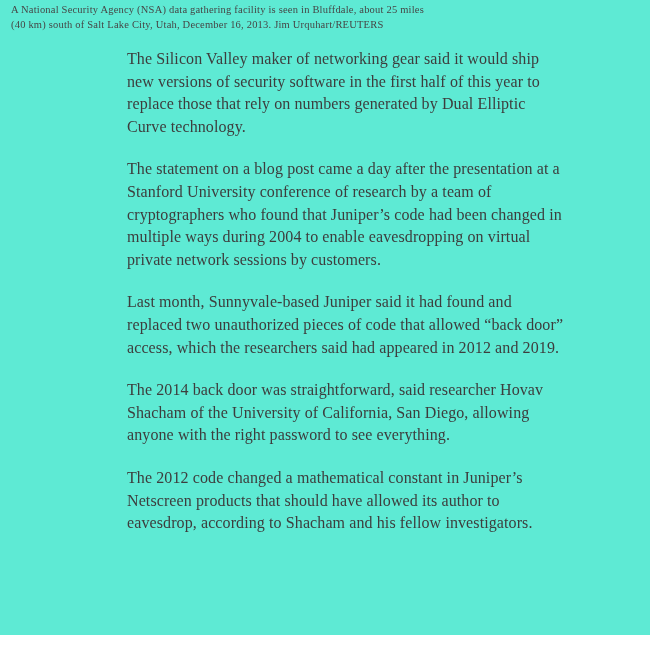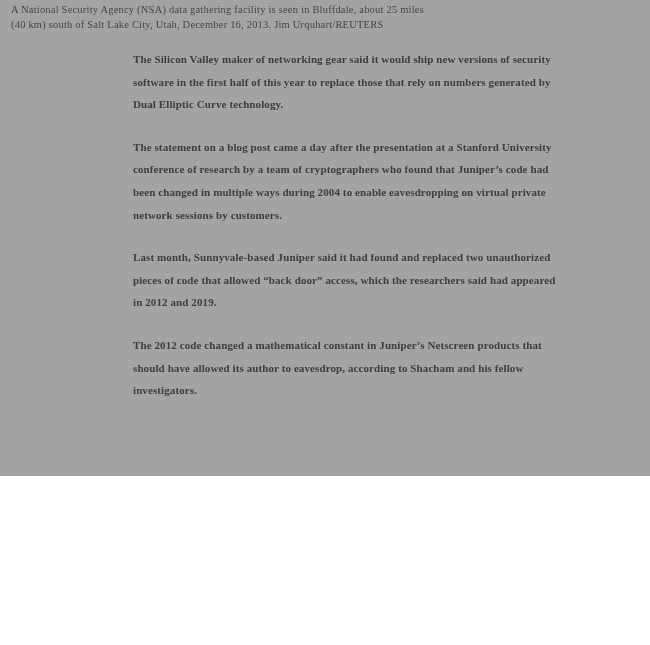--- a/index.html
+++ b/index.html
@@ -3,22 +3,22 @@
 <meta charset="utf-8">
 <style>
   html, body {
     margin: 0;
     padding: 0;
     background: #ffffff;
   }
   .page {
     position: relative;
     width: 650px;
-    height: 476px;
-    background: #a3a3a3;
+    height: 635px;
+    background: #5eead4;
     overflow: hidden;
     font-family: "Liberation Serif", "DejaVu Serif", serif;
   }
   .photo-caption {
     position: absolute;
     left: 11px;
     top: 3px;
     width: 430px;
     font-size: 10.5px;
     line-height: 14.5px;
@@ -26,35 +26,35 @@
     letter-spacing: 0.2px;
   }
   .article-body {
     position: absolute;
     left: 119px;
     top: 48px;
     width: 447px;
     color: #3d3d3d;
   }
   .article-body p {
-    margin: 0 0 20px 14px;
-    font-size: 11px;
+    margin: 0 0 20px 8px;
+    font-size: 16px;
     line-height: 22.6px;
     letter-spacing: 0.1px;
-    font-weight: bold;
   }
 </style>
 </head>
 <body>
 
 <div class="page">
 
   <div class="photo-caption">A National Security Agency (NSA) data gathering facility is seen in Bluffdale, about 25 miles (40 km) south of Salt Lake City, Utah, December 16, 2013. Jim Urquhart/REUTERS</div>
 
   <div class="article-body">
     <p>The Silicon Valley maker of networking gear said it would ship new versions of security software in the first half of this year to replace those that rely on numbers generated by Dual Elliptic Curve technology.</p>
     <p>The statement on a blog post came a day after the presentation at a Stanford University conference of research by a team of cryptographers who found that Juniper’s code had been changed in multiple ways during 2004 to enable eavesdropping on virtual private network sessions by customers.</p>
     <p>Last month, Sunnyvale-based Juniper said it had found and replaced two unauthorized pieces of code that allowed “back door” access, which the researchers said had appeared in 2012 and 2019.</p>
+    <p>The 2014 back door was straightforward, said researcher Hovav Shacham of the University of California, San Diego, allowing anyone with the right password to see everything.</p>
     <p>The 2012 code changed a mathematical constant in Juniper’s Netscreen products that should have allowed its author to eavesdrop, according to Shacham and his fellow investigators.</p>
 
   </div>
 
 </div>
 
 </body></html>

